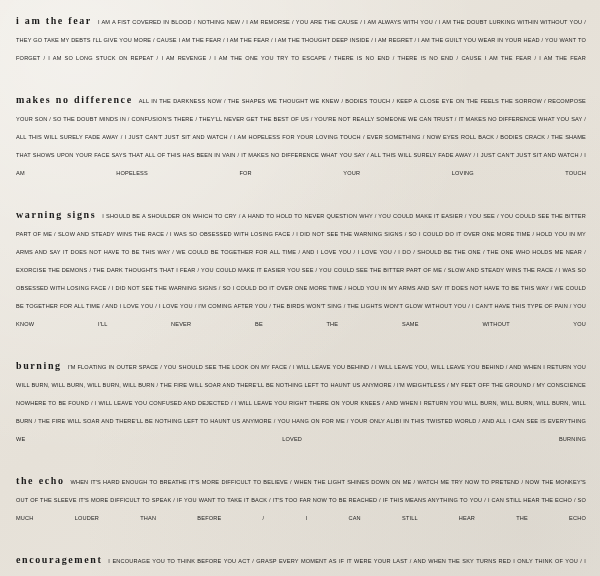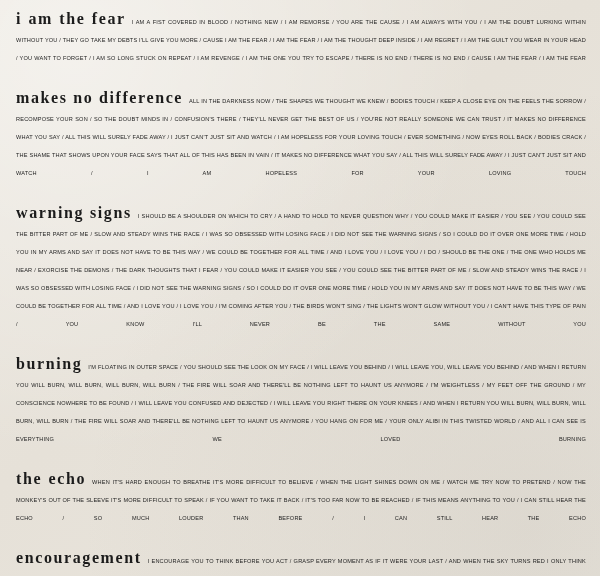--- a/index.html
+++ b/index.html
@@ -34,21 +34,21 @@
   .sections {
     position: relative;
     z-index: 1;
   }
   .section {
     margin-bottom: 7px;
   }
   .sec-title {
     font-family: "Liberation Serif", serif;
     font-weight: bold;
-    font-size: 16px;
+    font-size: 10px;
     letter-spacing: 1.6px;
     color: #1b1b1b;
     display: inline;
     vertical-align: baseline;
     margin-right: 6px;
     white-space: nowrap;
   }
   .sec-body {
     display: inline;
     font-family: "Liberation Sans", sans-serif;

